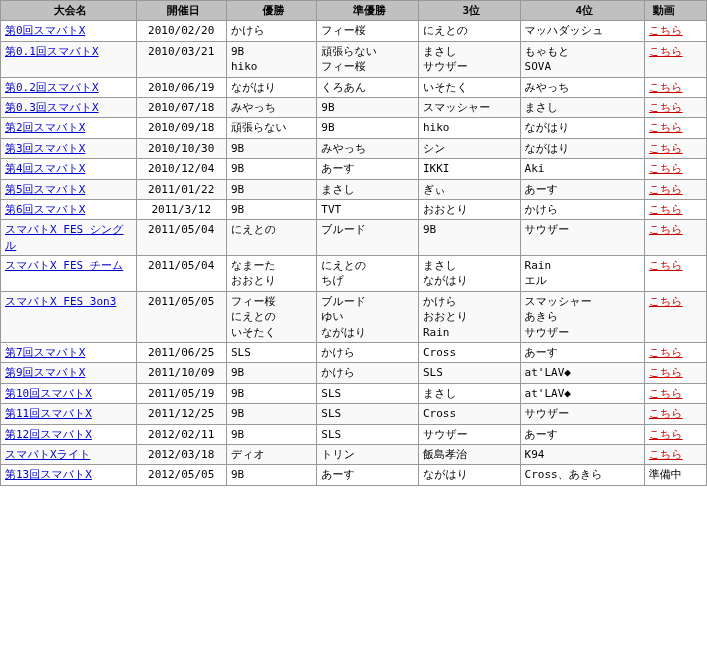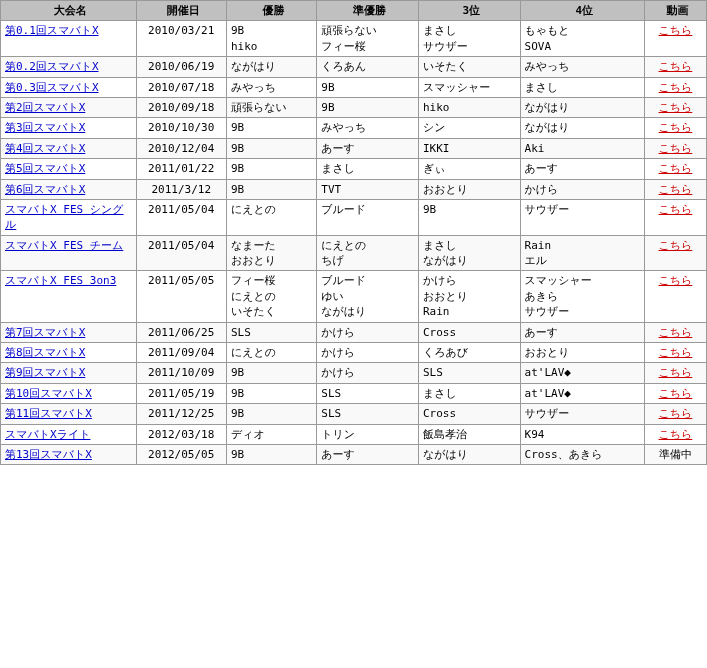--- a/index.html
+++ b/index.html
@@ -40,39 +40,48 @@
     }
     td.video-nolink {
       color: #000;
     }
     .col-name { width: 120px; }
     .col-date { width: 80px; }
     .col-1st { width: 80px; }
     .col-2nd { width: 90px; }
     .col-3rd { width: 90px; }
     .col-4th { width: 110px; }
-    .col-vid { width: 55px; text-align: center; }
+    .col-vid { width: 55px; text-align: left; }
     td.center { text-align: center; }
   </style>
 </head>
 <body>
 
 <table>
   <thead>
     <tr>
       <th class="col-name">大会名</th>
       <th class="col-date">開催日</th>
       <th class="col-1st">優勝</th>
       <th class="col-2nd">準優勝</th>
       <th class="col-3rd">3位</th>
       <th class="col-4th">4位</th>
       <th class="col-vid">動画</th>
     </tr>
   </thead>
   <tbody id="table-body">
+  <tr>
+        <td class="tournament-name col-name"><a href="#">第0回スマバトX</a></td>
+        <td class="col-date center">2010/02/20</td>
+        <td class="col-1st">かけら</td>
+        <td class="col-2nd">フィー桜</td>
+        <td class="col-3rd">にえとの</td>
+        <td class="col-4th">マッハダッシュ</td>
+        <td class="col-vid video-link"><a href="#">こちら</a></td>
+      </tr>
       <tr>
         <td class="tournament-name col-name"><a href="#">第0.1回スマバトX</a></td>
         <td class="col-date center">2010/03/21</td>
         <td class="col-1st">9B<br>hiko</td>
         <td class="col-2nd">頑張らない<br>フィー桜</td>
         <td class="col-3rd">まさし<br>サウザー</td>
         <td class="col-4th">もゃもと<br>SOVA</td>
         <td class="col-vid video-link"><a href="#">こちら</a></td>
       </tr>
       <tr>
@@ -168,29 +177,20 @@
       <tr>
         <td class="tournament-name col-name"><a href="#">第7回スマバトX</a></td>
         <td class="col-date center">2011/06/25</td>
         <td class="col-1st">SLS</td>
         <td class="col-2nd">かけら</td>
         <td class="col-3rd">Cross</td>
         <td class="col-4th">あーす</td>
         <td class="col-vid video-link"><a href="#">こちら</a></td>
       </tr>
       <tr>
-        <td class="tournament-name col-name"><a href="#">第8回スマバトX</a></td>
-        <td class="col-date center">2011/09/04</td>
-        <td class="col-1st">にえとの</td>
-        <td class="col-2nd">かけら</td>
-        <td class="col-3rd">くろあび</td>
-        <td class="col-4th">おおとり</td>
-        <td class="col-vid video-link"><a href="#">こちら</a></td>
-      </tr>
-      <tr>
         <td class="tournament-name col-name"><a href="#">第9回スマバトX</a></td>
         <td class="col-date center">2011/10/09</td>
         <td class="col-1st">9B</td>
         <td class="col-2nd">かけら</td>
         <td class="col-3rd">SLS</td>
         <td class="col-4th">at'LAV◆</td>
         <td class="col-vid video-link"><a href="#">こちら</a></td>
       </tr>
       <tr>
         <td class="tournament-name col-name"><a href="#">第10回スマバトX</a></td>
@@ -201,20 +201,29 @@
         <td class="col-4th">at'LAV◆</td>
         <td class="col-vid video-link"><a href="#">こちら</a></td>
       </tr>
       <tr>
         <td class="tournament-name col-name"><a href="#">第11回スマバトX</a></td>
         <td class="col-date center">2011/12/25</td>
         <td class="col-1st">9B</td>
         <td class="col-2nd">SLS</td>
         <td class="col-3rd">Cross</td>
         <td class="col-4th">サウザー</td>
+        <td class="col-vid video-link"><a href="#">こちら</a></td>
+      </tr>
+      <tr>
+        <td class="tournament-name col-name"><a href="#">第12回スマバトX</a></td>
+        <td class="col-date center">2012/02/11</td>
+        <td class="col-1st">9B</td>
+        <td class="col-2nd">SLS</td>
+        <td class="col-3rd">サウザー</td>
+        <td class="col-4th">あーす</td>
         <td class="col-vid video-link"><a href="#">こちら</a></td>
       </tr>
       <tr>
         <td class="tournament-name col-name"><a href="#">スマバトXライト</a></td>
         <td class="col-date center">2012/03/18</td>
         <td class="col-1st">ディオ</td>
         <td class="col-2nd">トリン</td>
         <td class="col-3rd">飯島孝治</td>
         <td class="col-4th">K94</td>
         <td class="col-vid video-link"><a href="#">こちら</a></td>

